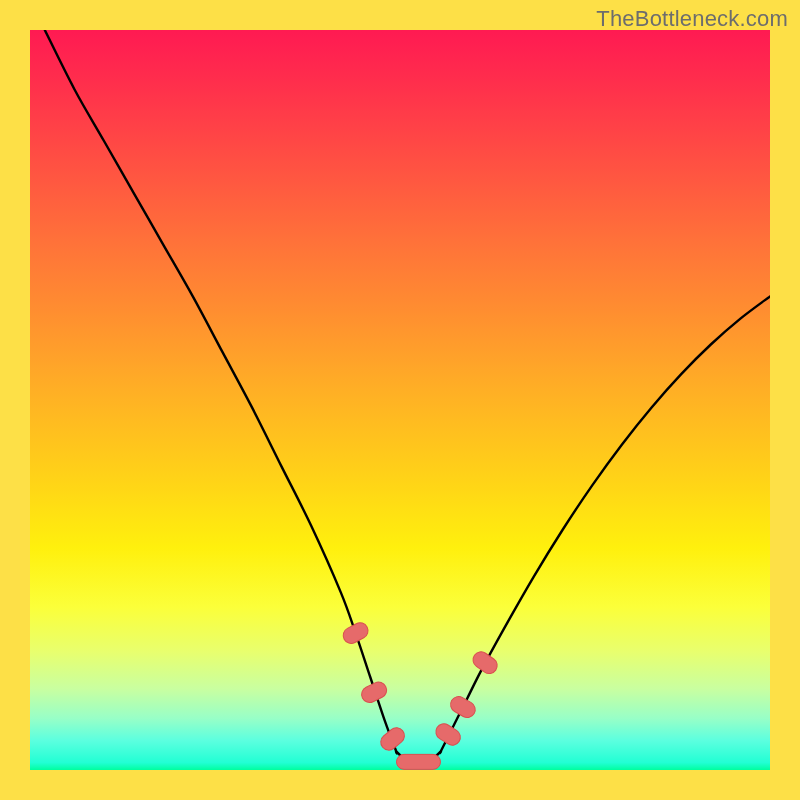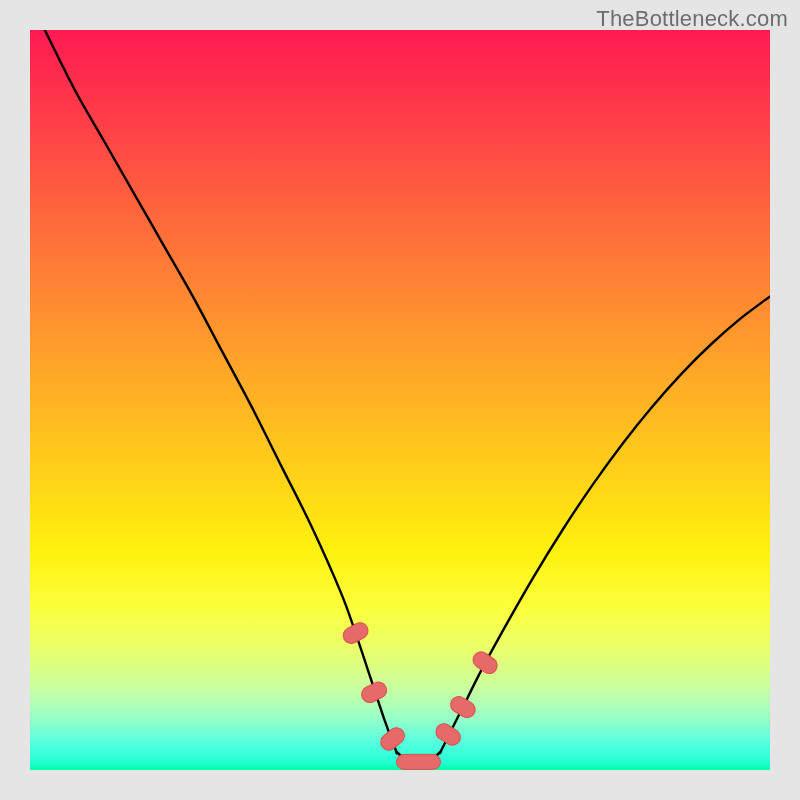--- a/index.html
+++ b/index.html
@@ -8,21 +8,21 @@
     width: 800px;
     height: 800px;
     overflow: hidden;
     background: #000;
     font-family: Arial, Helvetica, sans-serif;
   }
   .frame {
     position: relative;
     width: 800px;
     height: 800px;
-    background: #e5e5e5;
+    background: #fde047;
   }
   .plot {
     position: absolute;
     left: 30px;
     top: 30px;
     width: 740px;
     height: 740px;
     overflow: hidden;
   }
   .gradient {

